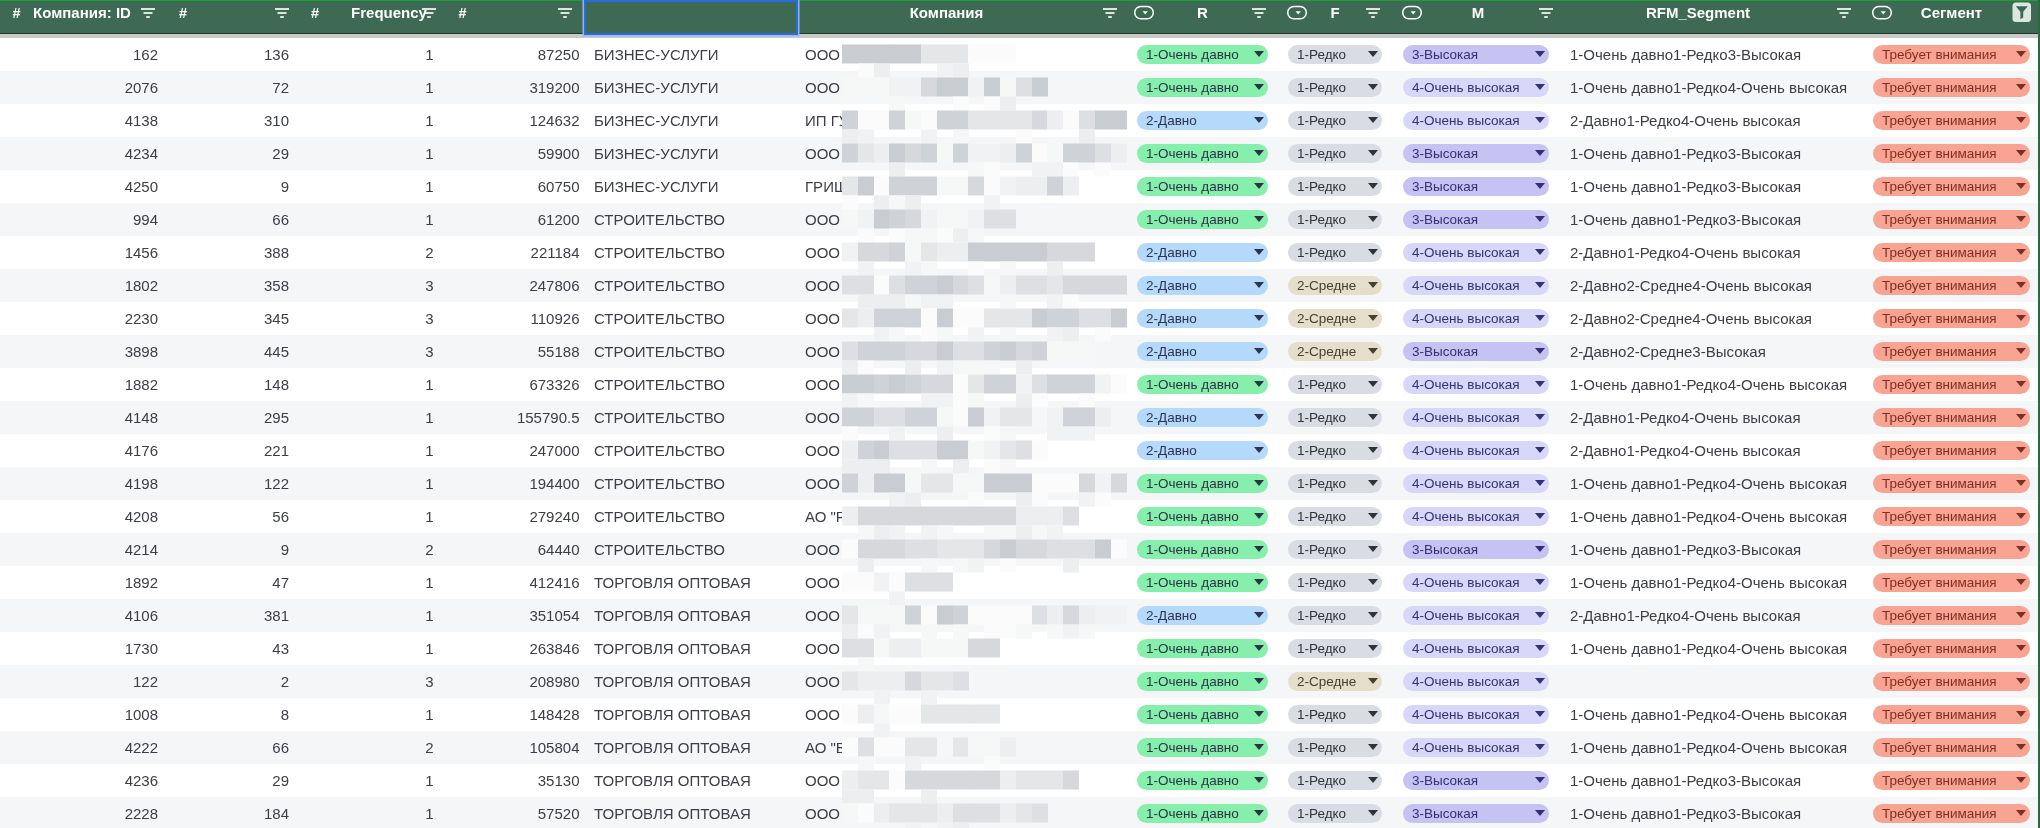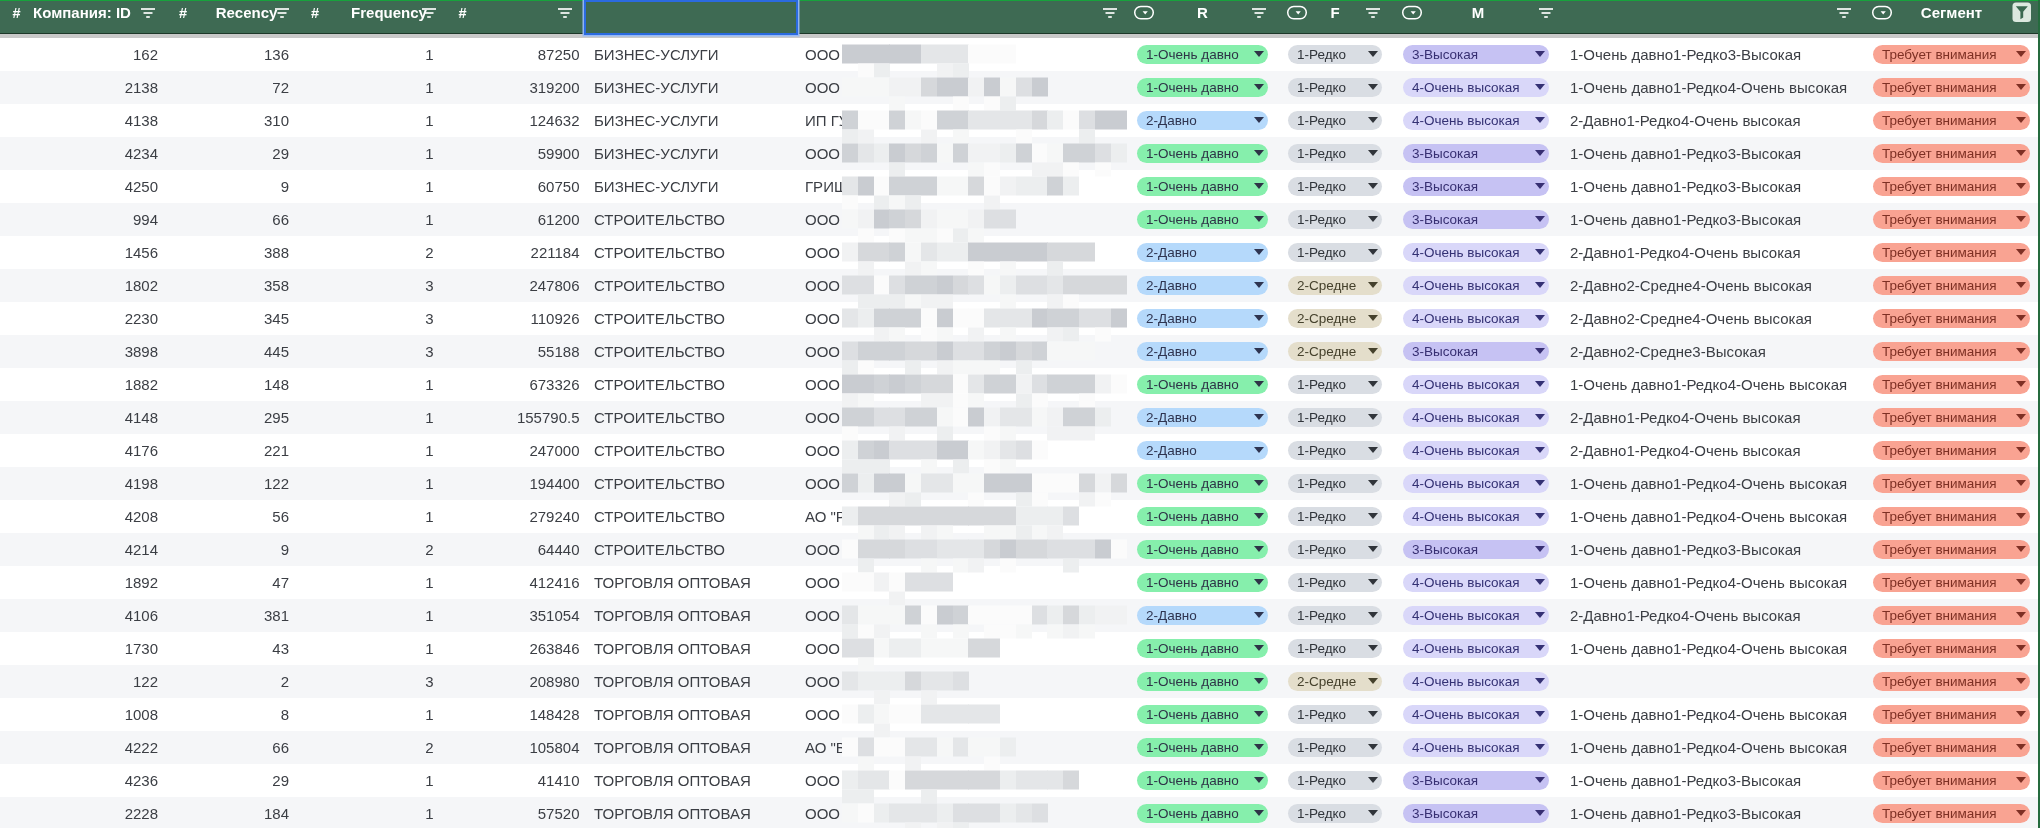--- a/index.html
+++ b/index.html
@@ -51,21 +51,21 @@
         <span>3-Высокая</span>
         <i></i>
       </div>
 <div class="txt" style="left:1570px">1-Очень давно1-Редко3-Высокая</div>
 <div class="chip cr" style="left:1873px;width:157px">
         <span>Требует внимания</span>
         <i></i>
       </div>
 </div>
 <div class="row even" style="top:70.5px">
-<div class="num" style="left:0;width:158px">2138</div>
+<div class="num" style="left:0;width:158px">2076</div>
 <div class="num" style="left:160px;width:129px">72</div>
 <div class="num" style="left:292px;width:141.5px">1</div>
 <div class="num" style="left:436px;width:143.5px">319200</div>
 <div class="txt" style="left:594px">БИЗНЕС-УСЛУГИ</div>
 <div class="txt" style="left:805px">ООО «</div>
 <div class="chip cb1" style="left:1137px;width:131px">
         <span>1-Очень давно</span>
         <i></i>
       </div>
 <div class="chip cg1" style="left:1288px;width:94px">
@@ -578,21 +578,21 @@
 <div class="txt" style="left:1570px">1-Очень давно1-Редко4-Очень высокая</div>
 <div class="chip cr" style="left:1873px;width:157px">
         <span>Требует внимания</span>
         <i></i>
       </div>
 </div>
 <div class="row odd" style="top:763.5px">
 <div class="num" style="left:0;width:158px">4236</div>
 <div class="num" style="left:160px;width:129px">29</div>
 <div class="num" style="left:292px;width:141.5px">1</div>
-<div class="num" style="left:436px;width:143.5px">41410</div>
+<div class="num" style="left:436px;width:143.5px">35130</div>
 <div class="txt" style="left:594px">ТОРГОВЛЯ ОПТОВАЯ</div>
 <div class="txt" style="left:805px">ООО "</div>
 <div class="chip cb1" style="left:1137px;width:131px">
         <span>1-Очень давно</span>
         <i></i>
       </div>
 <div class="chip cg1" style="left:1288px;width:94px">
         <span>1-Редко</span>
         <i></i>
       </div>
@@ -1110,25 +1110,26 @@
       <rect x="984" y="803.5" width="16" height="19" fill="#dddfe2"></rect>
       <rect x="1000" y="803.5" width="16" height="19" fill="#eceeef"></rect>
       <rect x="1016" y="803.5" width="16" height="19" fill="#e4e6e8"></rect>
       <rect x="1032" y="803.5" width="16" height="19" fill="#dddfe2"></rect>
       <rect x="905" y="822.5" width="16" height="14" fill="#f1f2f3"></rect>
       <rect x="937" y="822.5" width="16" height="14" fill="#f1f2f3"></rect>
       <rect x="953" y="822.5" width="16" height="14" fill="#eceeef"></rect>
     </svg>
 <div class="hdr">
 <div class="hl" style="left:-68px;width:300px;">Компания: ID</div>
-      <div class="hl" style="left:96.5px;width:300px;">Recency</div>
       <div class="hl" style="left:239px;width:300px;">Frequency</div>
+      <div class="hl" style="left:796.5px;width:300px;">Компания</div>
       <div class="hl" style="left:1052.5px;width:300px;">R</div>
       <div class="hl" style="left:1185px;width:300px;">F</div>
       <div class="hl" style="left:1328px;width:300px;">M</div>
+      <div class="hl" style="left:1548px;width:300px;">RFM_Segment</div>
       <div class="hl" style="left:1801.5px;width:300px;">Сегмент</div>
 <svg style="position:absolute;left:0;top:0" width="2040" height="34">
         <text x="16.5" y="18" font-size="14.5" font-weight="bold" fill="#ffffff" text-anchor="middle" font-family="Liberation Sans">#</text>
         <text x="183" y="18" font-size="14.5" font-weight="bold" fill="#ffffff" text-anchor="middle" font-family="Liberation Sans">#</text>
         <text x="315" y="18" font-size="14.5" font-weight="bold" fill="#ffffff" text-anchor="middle" font-family="Liberation Sans">#</text>
         <text x="462.5" y="18" font-size="14.5" font-weight="bold" fill="#ffffff" text-anchor="middle" font-family="Liberation Sans">#</text>
         <g stroke="#ffffff" stroke-width="1.8" opacity="0.92">
           <line x1="141" y1="9" x2="155" y2="9"></line>
           <line x1="143.5" y1="13" x2="152.5" y2="13"></line>
           <line x1="146.2" y1="17" x2="149.8" y2="17"></line>

